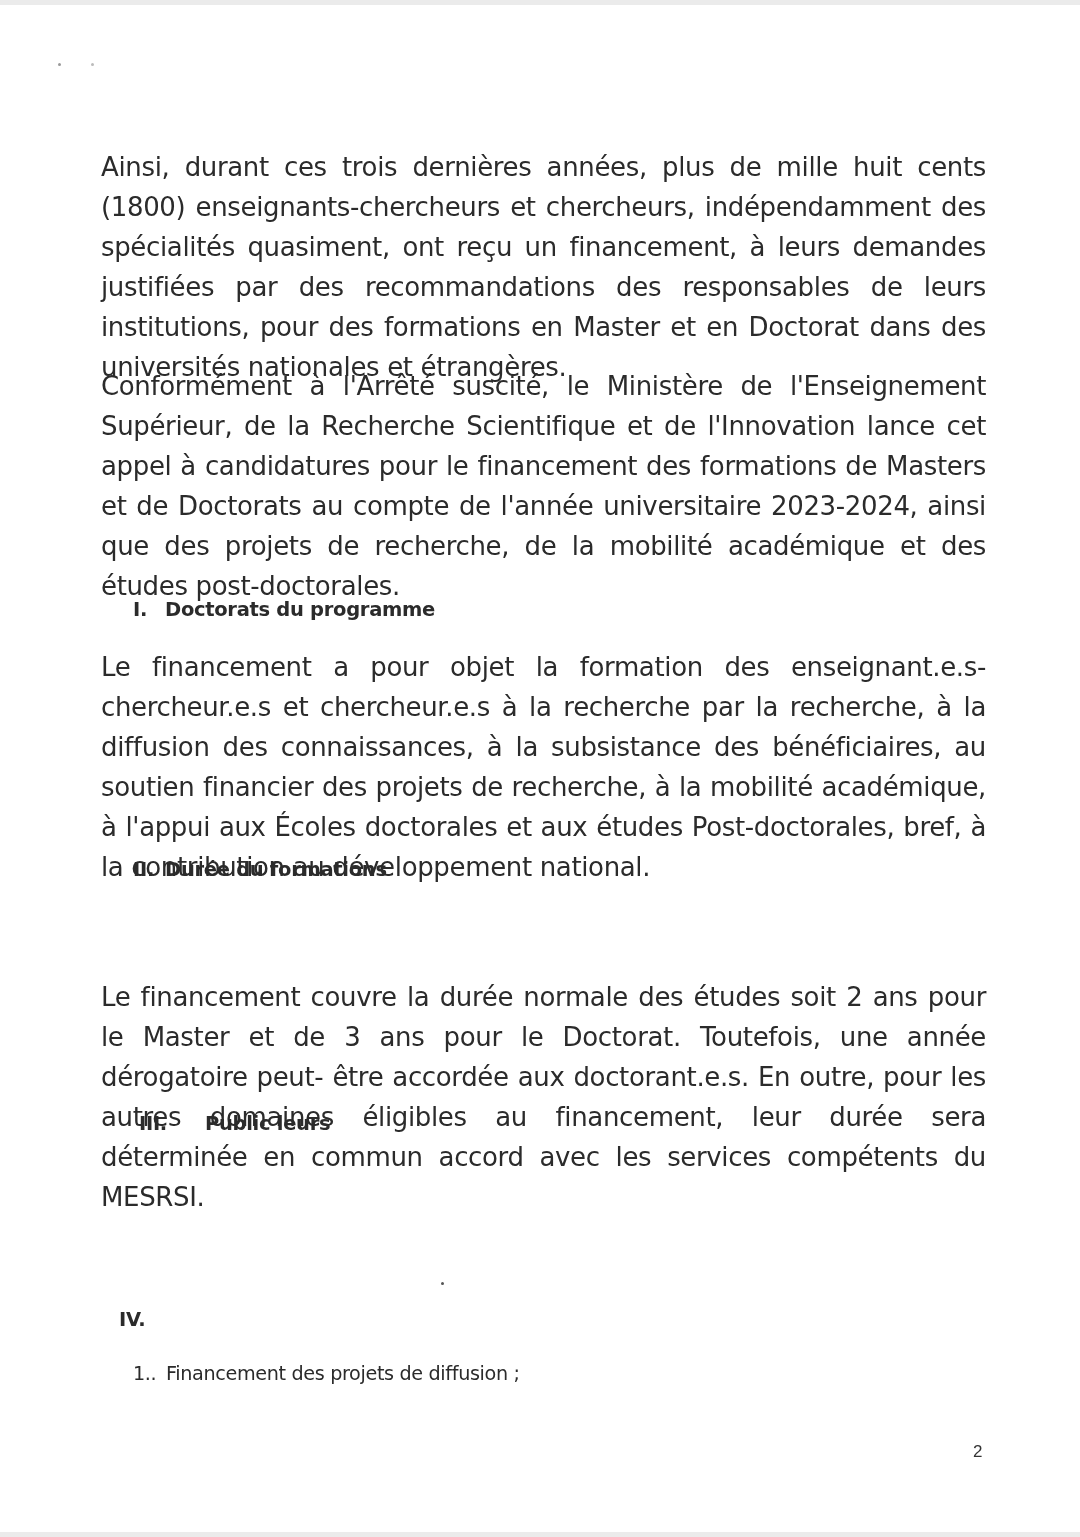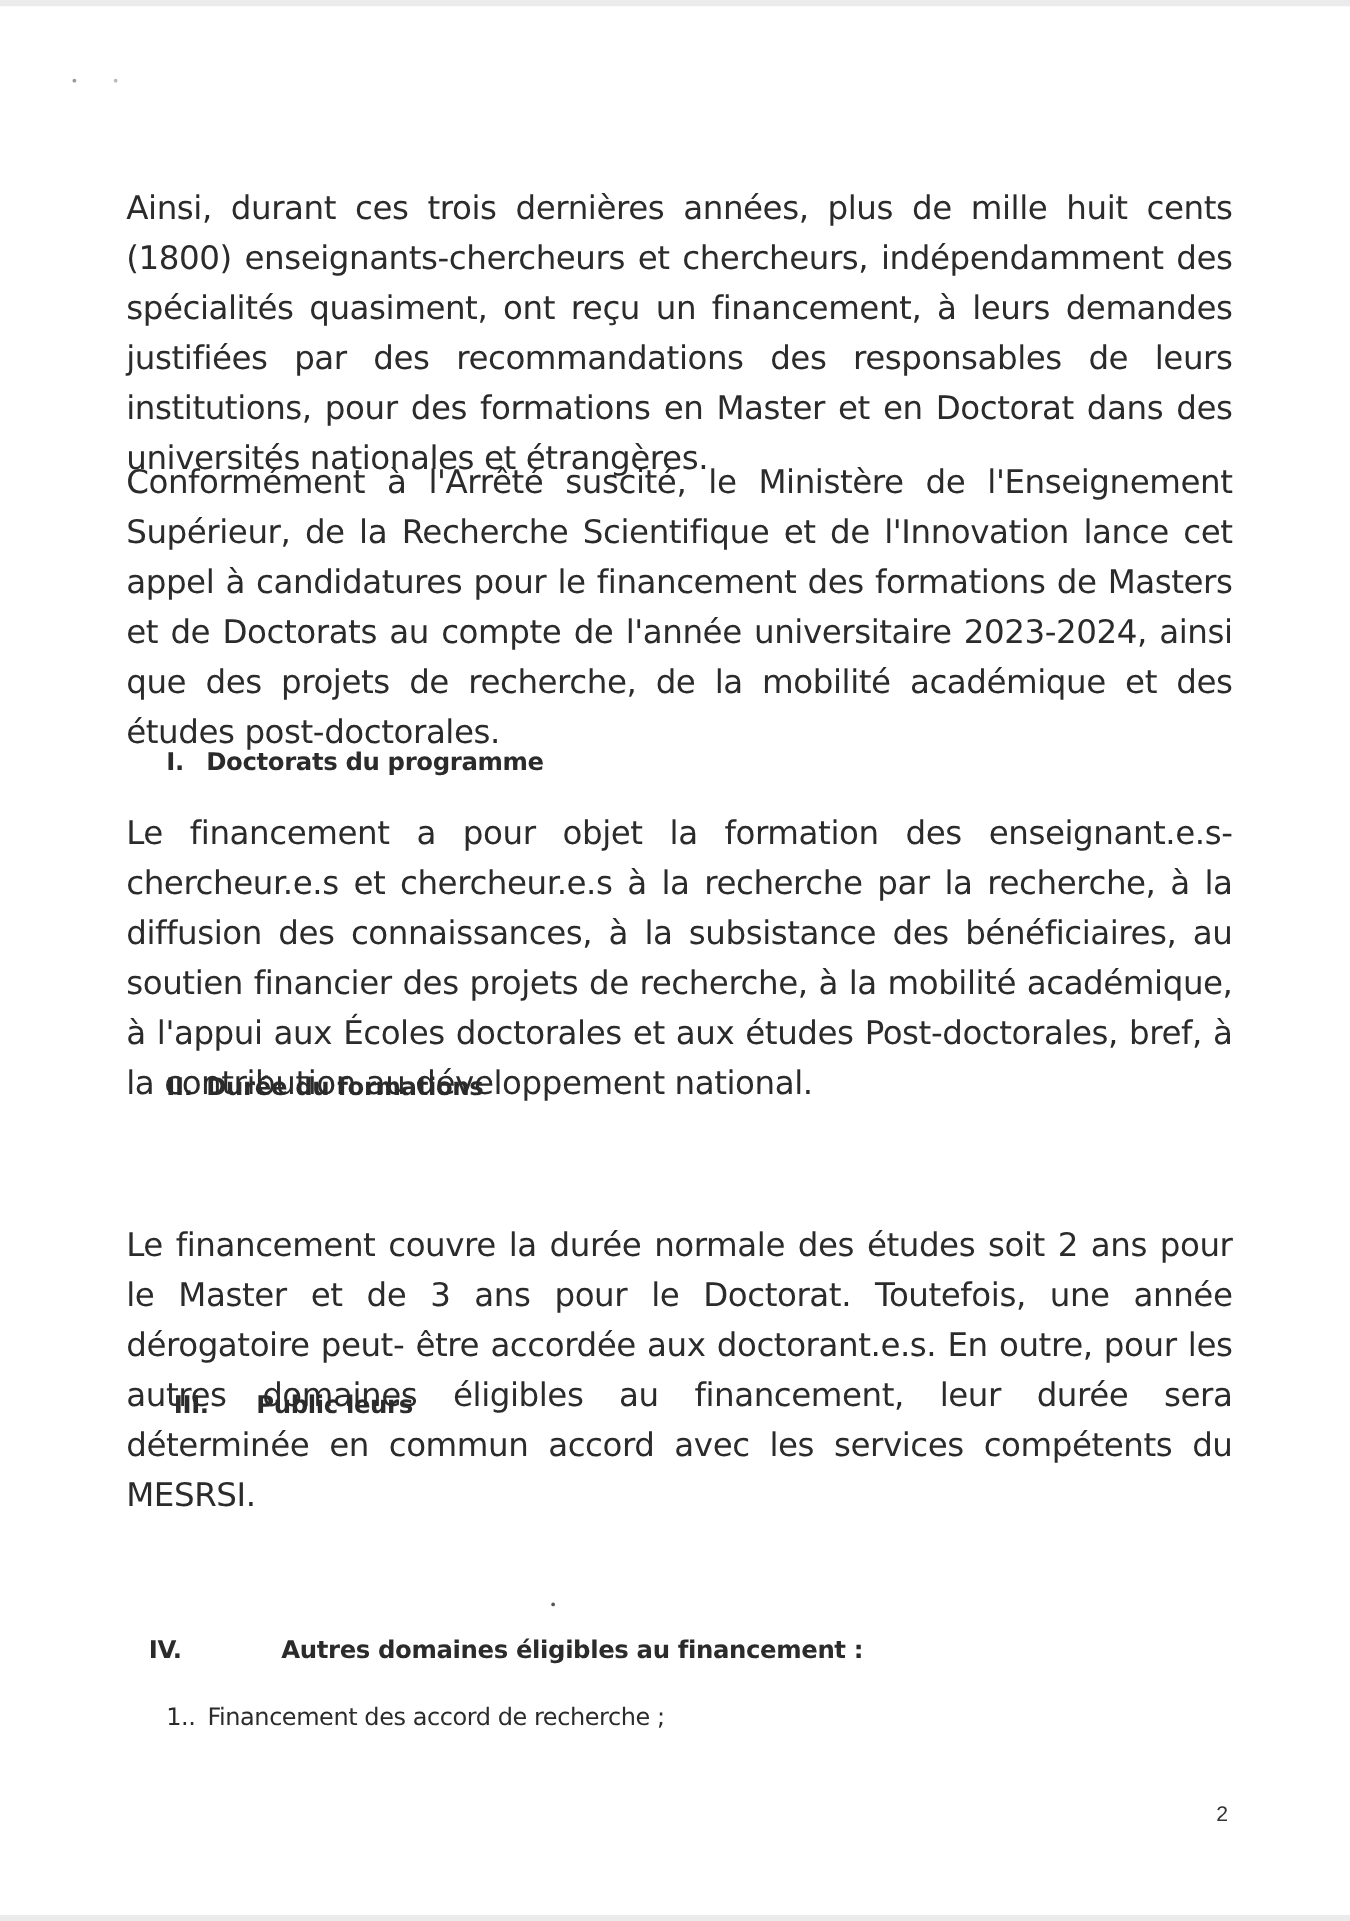--- a/index.html
+++ b/index.html
@@ -104,22 +104,21 @@
 
   <div class="heading" style="left:139px;top:1107px;">
     <span class="num" style="width:66px;">III.</span>
     <span class="label">Public leurs</span>
   </div>
 
   <span class="speck" style="left:441px;top:1277px;background:#555;"></span>
 
   <div class="heading" style="left:119px;top:1303px;gap:40px;">
     <span class="num" style="width:66px;">IV.</span>
-    <span class="label">Autres domaines éligibles au financement :</span>
   </div>
 
   <div class="list-item" style="top:1357px;">
     <span class="num">1..</span>
-    <span>Financement des accord de recherche ;</span>
+    <span>Financement des projets de diffusion ;</span>
   </div>
 
   <div class="page-number">2</div>
 </div>
 
 </body></html>

